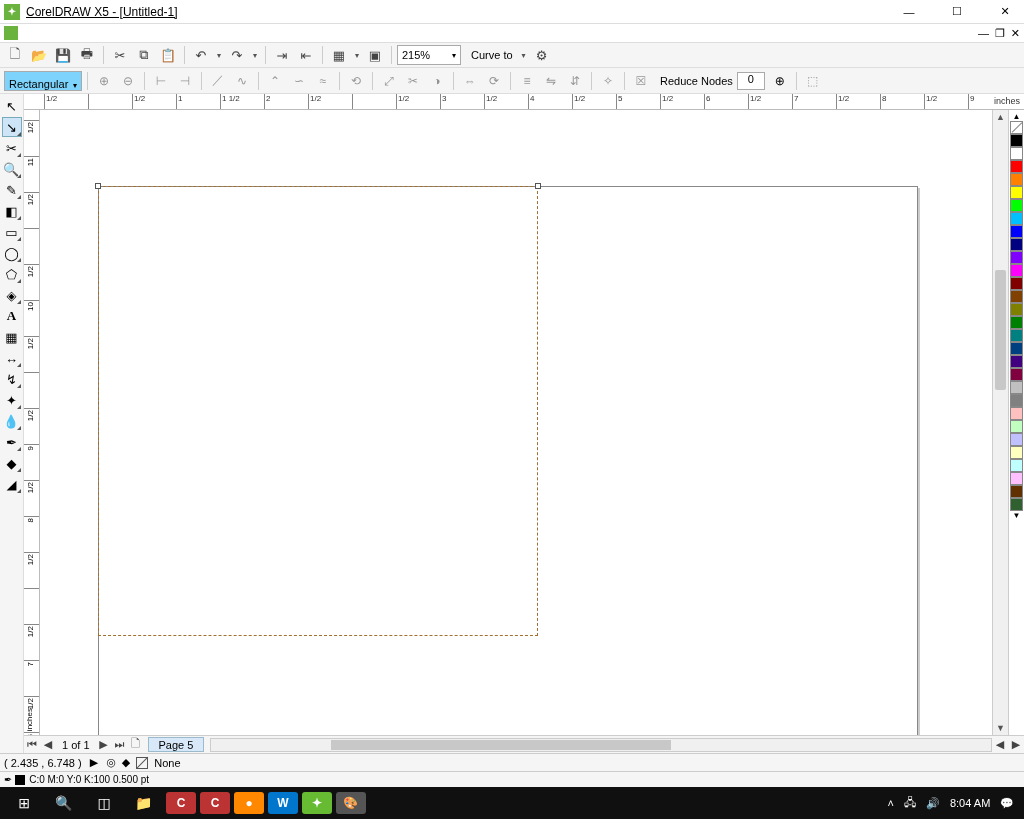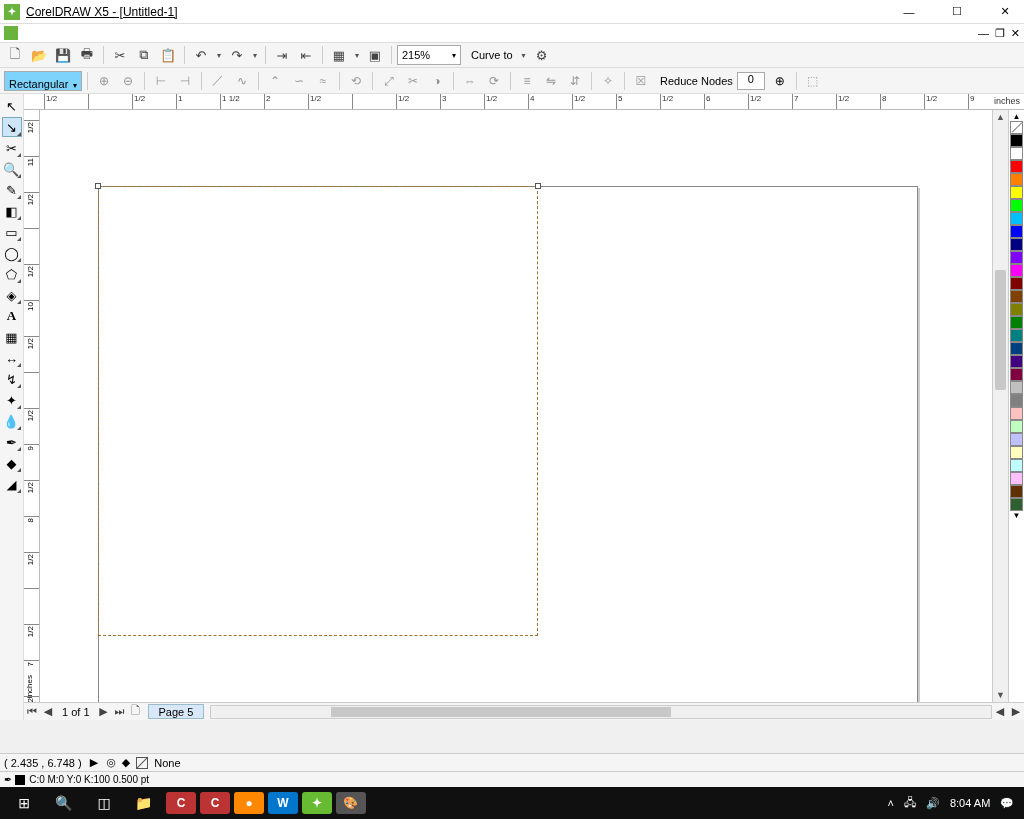--- a/index.html
+++ b/index.html
@@ -49,21 +49,21 @@
 .palette { width:16px; background:#fff; border-left:1px solid #ccc; display:flex; flex-direction:column; align-items:center; padding-top:2px;}
 .swatch { width:13px; height:13px; border:1px solid #888; margin-bottom:0px;}
 .swatch.none { background:#fff; position:relative; }
 .swatch.none::after { content:""; position:absolute; left:-1px; top:5px; width:14px; height:1px; background:#888; transform:rotate(-45deg);}
 .pagebar { height:18px; background:#f5f5f5; border-top:1px solid #ccc; display:flex; align-items:center; font-size:11px;}
 .pagebar .navbtn { width:16px; text-align:center; cursor:pointer; color:#444;}
 .pagebar .pagenum { padding:0 6px; }
 .pagebar .pagetab { background:#d8e8f8; border:1px solid #9bc; padding:1px 10px; margin-left:4px; height:15px; display:flex; align-items:center;}
 .pagebar .hscroll { flex:1; margin-left:6px; height:14px; background:#f0f0f0; border:1px solid #ccc; position:relative;}
 .pagebar .hscroll .thumb { position:absolute; top:1px; bottom:1px; left:120px; width:340px; background:#c8c8c8;}
-.statusbar { height:18px; background:#f5f5f5; border-top:1px solid #ccc; display:flex; align-items:center; font-size:11px; padding:0 4px; gap:8px;margin-top:33px;}
+.statusbar { height:18px; background:#f5f5f5; border-top:1px solid #ccc; display:flex; align-items:center; font-size:11px; padding:0 4px; gap:8px;}
 .statusbar .mid { flex:1; text-align:center; }
 .statusbar .right { display:flex; align-items:center; gap:6px;}
 .nonebox { width:12px; height:12px; border:1px solid #555; position:relative;}
 .nonebox::after{content:""; position:absolute; left:-2px; top:4px; width:15px; height:1px; background:#555; transform:rotate(-45deg);}
 .profilebar { height:16px; background:#f5f5f5; border-top:1px solid #ccc; display:flex; align-items:center; font-size:10px; padding:0 4px; justify-content:space-between;}
 .blackbox { width:10px; height:10px; background:#000; display:inline-block; vertical-align:middle; margin-right:4px;}
 .taskbar { height:32px; background:#101010; display:flex; align-items:center; padding:0 4px; color:#fff; font-size:11px;}
 .taskbar .tb { width:40px; height:30px; display:flex; align-items:center; justify-content:center; cursor:pointer; font-size:14px;}
 .taskbar .tbc { width:30px; height:22px; border-radius:3px; display:flex; align-items:center; justify-content:center; font-weight:bold; font-size:12px; margin:0 2px;}
 .taskbar .spacer { flex:1; }

